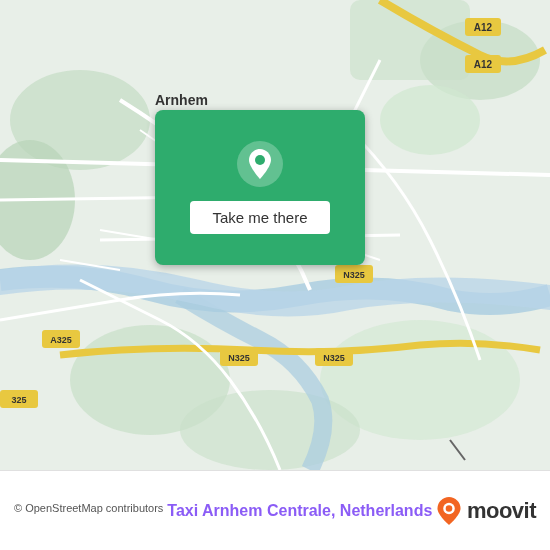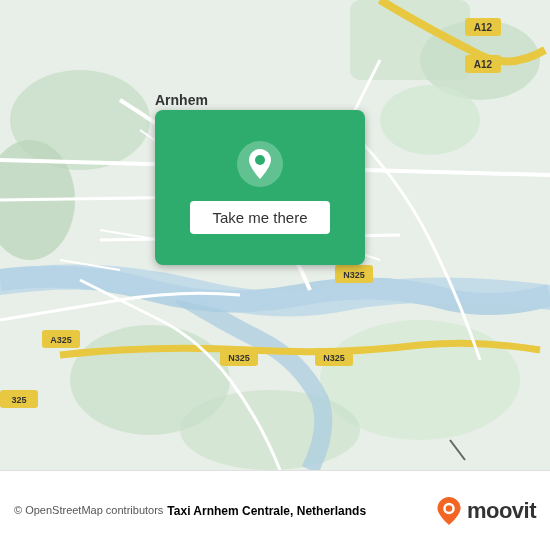--- a/index.html
+++ b/index.html
@@ -80,23 +80,23 @@
       flex-direction: row;
       gap: 4px;
     }
 
     .osm-credit {
       font-size: 11px;
       color: #555;
     }
 
     .location-title {
-      font-size: 12px;
+      font-size: 16px;
       font-weight: 600;
-      color: #000000;
+      color: #8b5cf6;
     }
 
     
     .moovit-logo {
       display: flex;
       align-items: center;
       gap: 4px;
     }
 
     .moovit-pin {

